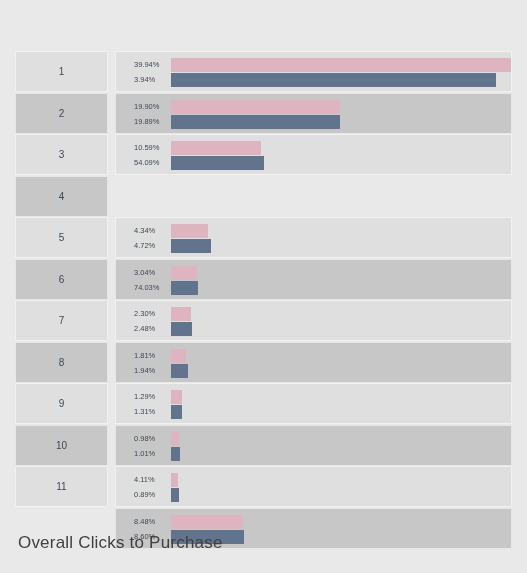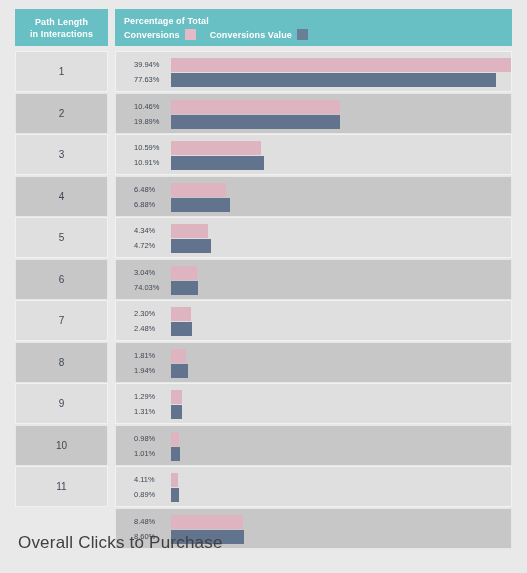--- a/index.html
+++ b/index.html
@@ -141,88 +141,63 @@
     font-size: 17px;
     color: #404040;
     letter-spacing: 0.2px;
   }
 </style>
 </head>
 <body>
 
 <div id="chart-root">
 
-  <div class="hdr-row">
-    <div class="hdr-left">
-      <span>Path Length</span>
-      <span>in Interactions</span>
-    </div>
-    <div class="hdr-right">
-      <div class="hdr-line1">Percentage of  Total</div>
-      <div class="hdr-line2">
-        <span>Conversions</span>
-        <span class="swatch pink"></span>
-        <span>Conversions Value</span>
-        <span class="swatch blue"></span>
-      </div>
-    </div>
-  </div>
 
   <div id="rows-container">
       <div class="row light" style="top: 51px;">
         <div class="row-label">1</div>
         <div class="row-data">
           <div class="bar-line top">
             <span class="bar-val">39.94%</span>
             <span class="bar pink" style="width: 340px;"></span>
           </div>
           <div class="bar-line bot">
-            <span class="bar-val">77.63%</span>
+            <span class="bar-val">3.94%</span>
             <span class="bar blue" style="width: 325.273px;"></span>
           </div>
         </div>
       </div>
       <div class="row dark" style="top: 92.5px;">
         <div class="row-label">2</div>
         <div class="row-data">
           <div class="bar-line top">
-            <span class="bar-val">10.46%</span>
+            <span class="bar-val">19.90%</span>
             <span class="bar pink" style="width: 169.404px;"></span>
           </div>
           <div class="bar-line bot">
             <span class="bar-val">19.89%</span>
             <span class="bar blue" style="width: 169.319px;"></span>
           </div>
         </div>
       </div>
       <div class="row light" style="top: 134px;">
         <div class="row-label">3</div>
         <div class="row-data">
           <div class="bar-line top">
             <span class="bar-val">10.59%</span>
             <span class="bar pink" style="width: 90.1502px;"></span>
           </div>
           <div class="bar-line bot">
-            <span class="bar-val">10.91%</span>
+            <span class="bar-val">54.09%</span>
             <span class="bar blue" style="width: 92.8743px;"></span>
           </div>
         </div>
       </div>
       <div class="row dark" style="top: 175.5px;">
         <div class="row-label">4</div>
-        <div class="row-data">
-          <div class="bar-line top">
-            <span class="bar-val">6.48%</span>
-            <span class="bar pink" style="width: 55.1627px;"></span>
-          </div>
-          <div class="bar-line bot">
-            <span class="bar-val">6.88%</span>
-            <span class="bar blue" style="width: 58.5679px;"></span>
-          </div>
-        </div>
       </div>
       <div class="row light" style="top: 217px;">
         <div class="row-label">5</div>
         <div class="row-data">
           <div class="bar-line top">
             <span class="bar-val">4.34%</span>
             <span class="bar pink" style="width: 36.9454px;"></span>
           </div>
           <div class="bar-line bot">
             <span class="bar-val">4.72%</span>

